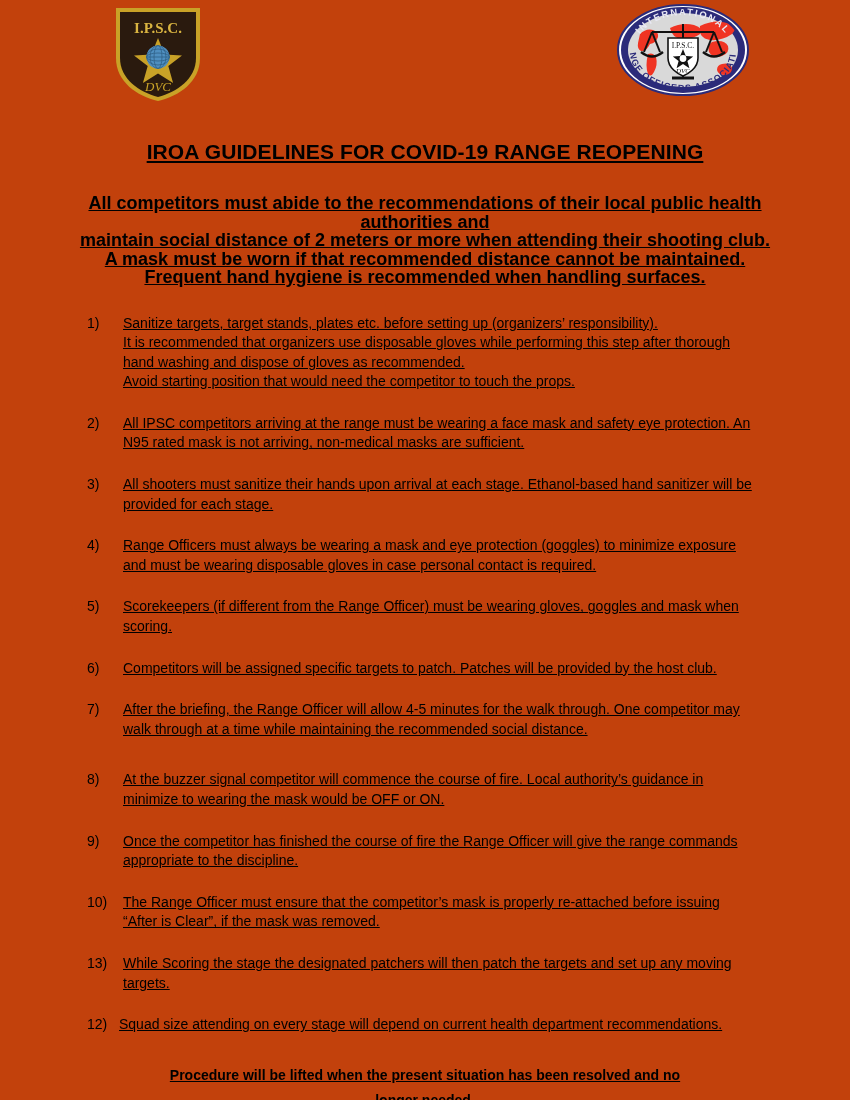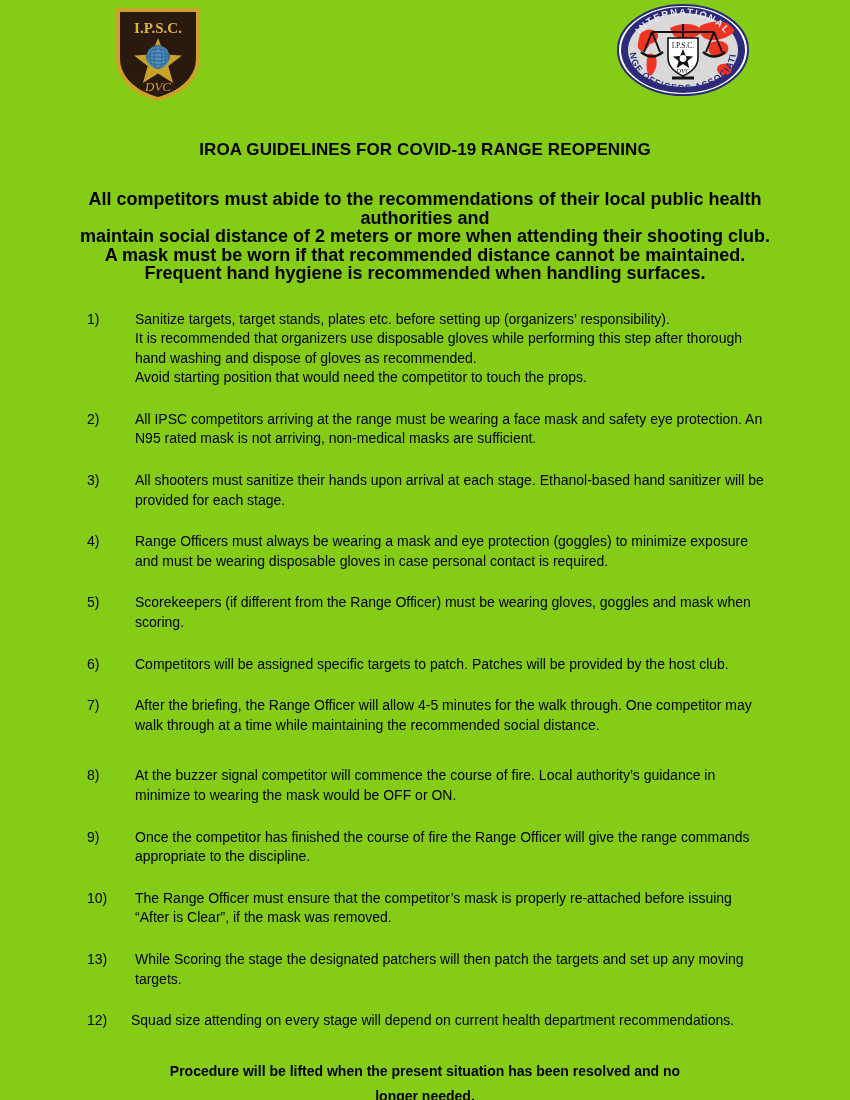--- a/index.html
+++ b/index.html
@@ -14,21 +14,22 @@
     font-family: "Liberation Sans", sans-serif;
     color: #000000;
     position: relative;
     overflow: hidden;
   }
 
   .page {
     position: relative;
     width: 850px;
     height: 1100px;
-    background: #84cc16;
+    background: #c2410c;
+    text-decoration: underline;
   }
 
   
   .logo-row {
     position: relative;
     height: 112px;
   }
   .ipsc-logo {
     position: absolute;
     left: 112px;
@@ -40,21 +41,21 @@
     position: absolute;
     left: 614px;
     top: 4px;
     width: 138px;
     height: 92px;
   }
 
   
   .doc-title {
     text-align: center;
-    font-size: 17px;
+    font-size: 21px;
     font-weight: bold;
     letter-spacing: 0.1px;
     margin-top: 28px;
     margin-bottom: 10px;
   }
 
   
   .intro {
     margin: 30px 62px 0 62px;
     text-align: center;
@@ -88,21 +89,21 @@
     text-align: left;
     font-size: 14px;
   }
   .item.tight {
     padding-left: 28px;
   }
   .item .ln {
     display: block;
   }
   .item p {
-    margin: 16px;
+    margin: 4px;
   }
 
   
   .item.gap-lg { margin-bottom: 22px; }
   .item.gap-xl { margin-bottom: 31px; }
 
   
   .closing {
     margin: 28px 58px 0 58px;
     text-align: center;

